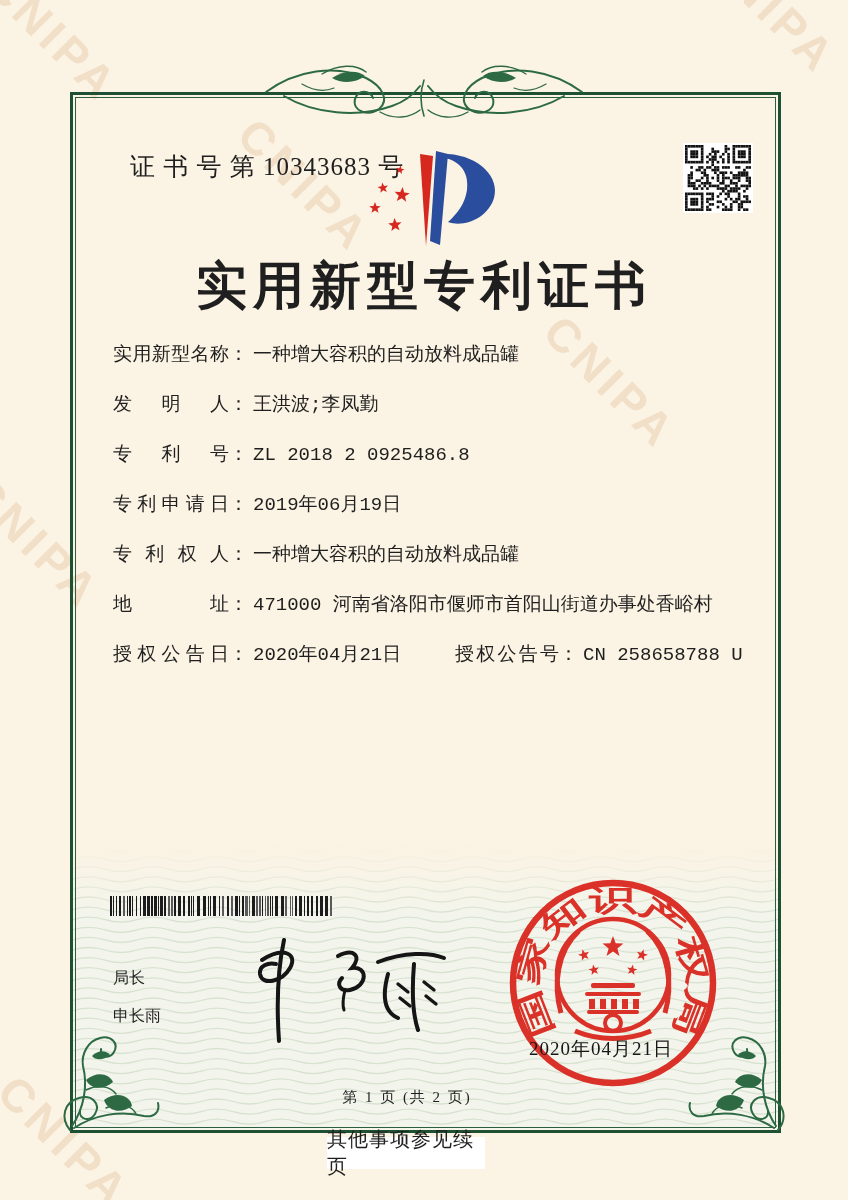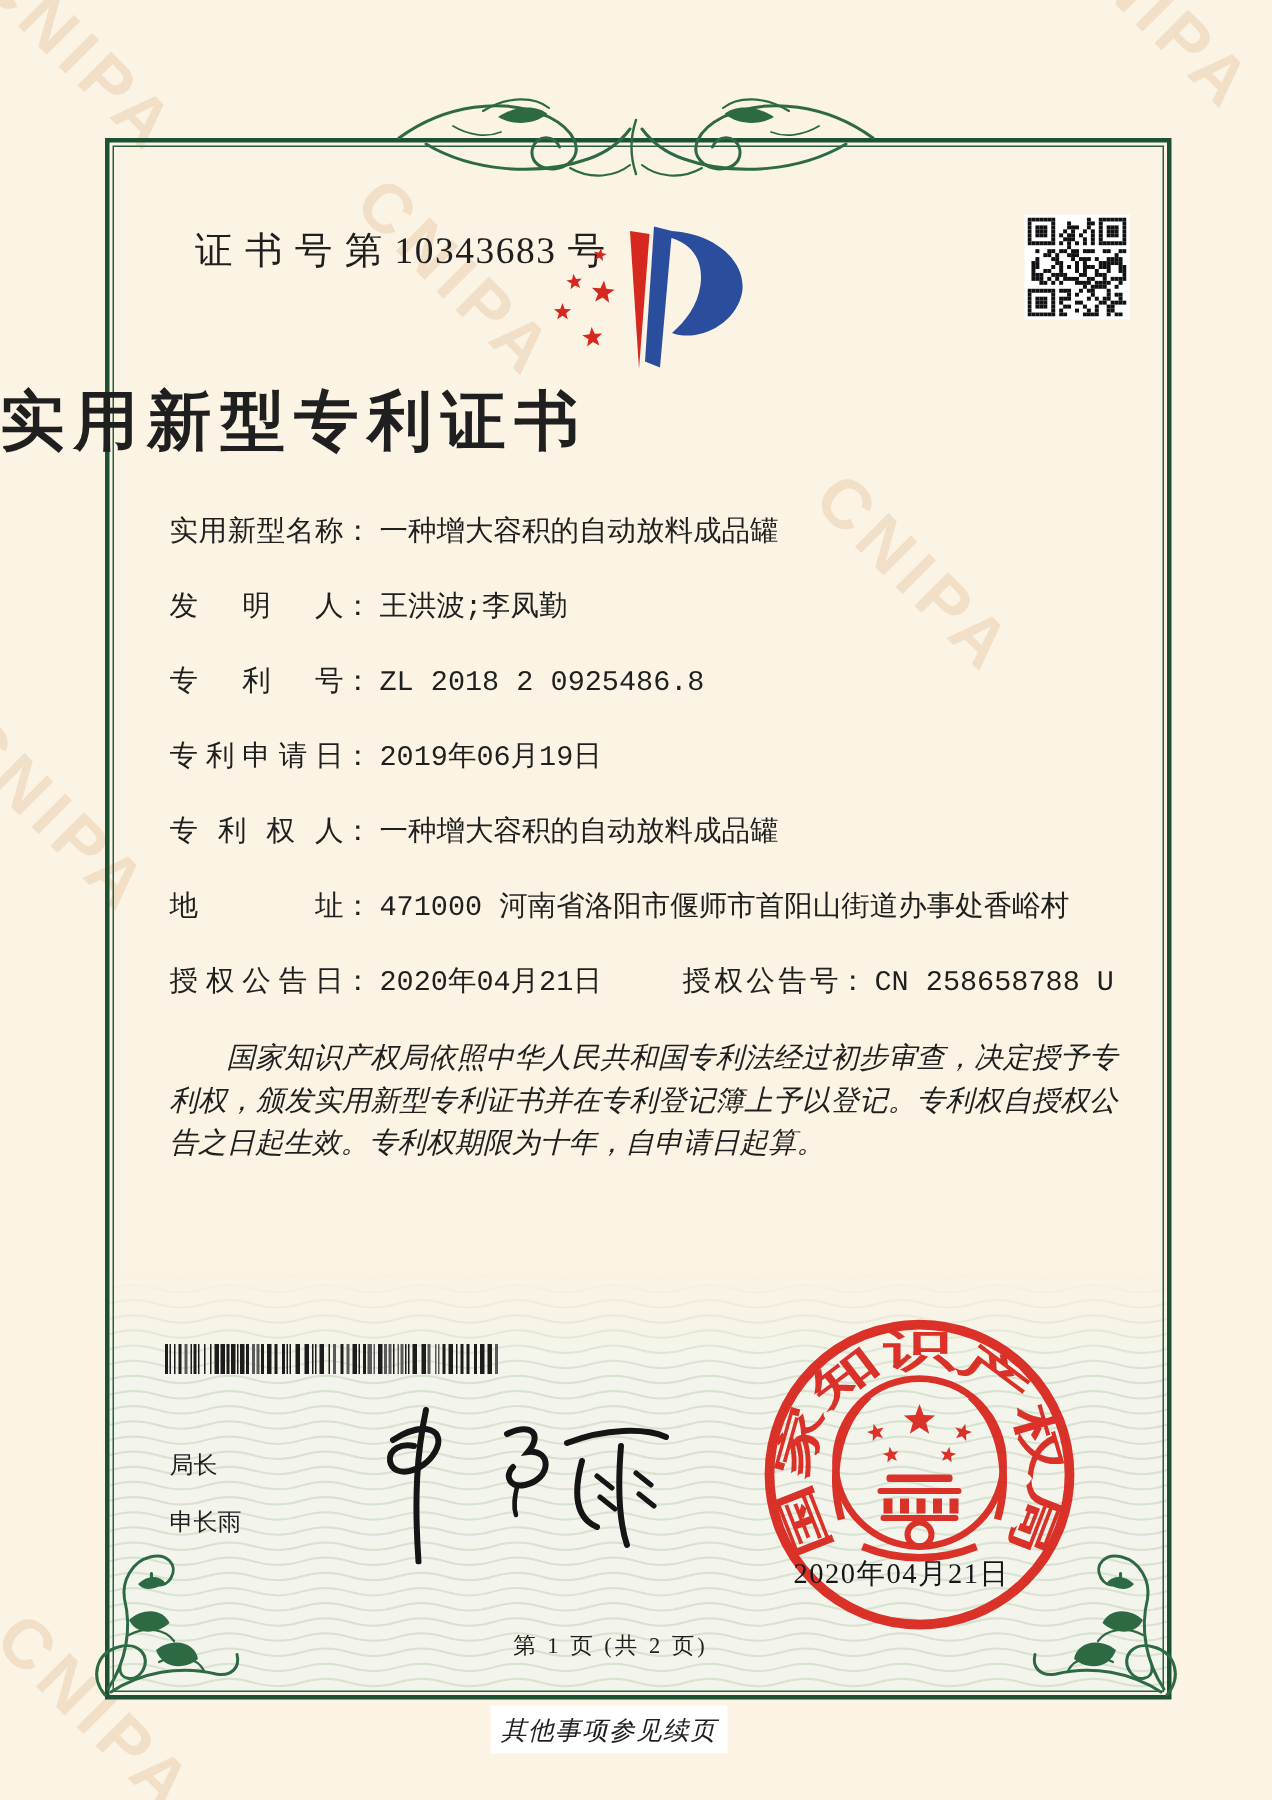--- a/index.html
+++ b/index.html
@@ -17,42 +17,42 @@
   
   .frame{position:absolute;left:70px;top:92px;width:705px;height:1035px;
          border:3px solid #1e5134;z-index:3;}
   .frame-inner{position:absolute;left:2px;top:2px;right:2px;bottom:2px;
          border:1px solid #2a5e3e;}
   .orn{position:absolute;z-index:4;pointer-events:none;}
   
   .cert-no{position:absolute;left:130px;top:150px;font-size:25px;letter-spacing:1px;z-index:5;text-align:center;}
   .logo{position:absolute;left:352px;top:134px;z-index:5;}
   .qr{position:absolute;left:683px;top:143px;z-index:5;background:#fff;padding:2px;}
-  .title{position:absolute;left:0;top:252px;width:848px;
-         font-size:43px;font-weight:bold;letter-spacing:6px;z-index:5;}
+  .title{position:absolute;left:0;top:252px;width:848px;text-align:center;
+         font-size:51px;font-weight:bold;letter-spacing:6px;z-index:5;}
   .fields{position:absolute;left:113px;top:341px;width:650px;z-index:5;font-size:19px;}
   .frow{position:relative;height:24px;margin-bottom:26px;white-space:nowrap;}
   .flabel{display:inline-flex;justify-content:space-between;width:116px;vertical-align:top;}
   .flabel2{display:inline-flex;justify-content:space-between;width:104px;vertical-align:top;}
   .fvalue{margin-left:5px;font-family:Liberation Mono, monospace;}
   .pair2{position:absolute;left:342px;top:0;}
   .paras{position:absolute;left:113px;top:692px;width:632px;z-index:5;
          font-size:19px;line-height:28.5px;text-align:justify;font-style:italic;}
   .paras p{margin:0;text-indent:2em;}
   .barcode{position:absolute;left:110px;top:896px;z-index:5;}
   .sig-block{position:absolute;left:113px;top:959px;font-size:16px;line-height:38px;z-index:5;}
   .sig-script{position:absolute;left:232px;top:938px;z-index:5;}
   .seal{position:absolute;left:505px;top:873px;z-index:6;opacity:.93;}
   .seal-date{position:absolute;left:529px;top:1036px;width:180px;font-size:19px;
          letter-spacing:1px;color:#161616;z-index:7;}
   .pageno{position:absolute;left:0;top:1088px;width:848px;text-align:center;
          font-size:15px;letter-spacing:2px;transform:translateX(-17px);z-index:5;}
   .footer-box{position:absolute;left:327px;top:1137px;width:158px;height:32px;
          background:#ffffff;z-index:5;display:flex;align-items:center;justify-content:center;}
-  .footer-note{font-size:17px;font-style:italic;letter-spacing:1px;}
+  .footer-note{font-size:20px;letter-spacing:1px;}
 </style>
 </head>
 <body>
 
 <div class="page">
 
   <div class="wm" style="left:-30px;top:8px">CNIPA</div>
   <div class="wm" style="left:688px;top:-20px">CNIPA</div>
   <div class="wm" style="left:222px;top:158px">CNIPA</div>
   <div class="wm" style="left:528px;top:355px">CNIPA</div>
@@ -504,21 +504,20 @@
         </span><span>：</span><span class="fvalue">2020年04月21日</span><span class="pair2"><span class="flabel2">
             <span>授</span>
             <span>权</span>
             <span>公</span>
             <span>告</span>
             <span>号</span>
           </span><span>：</span><span class="fvalue">CN 258658788 U</span></span></div>
     </div>
 
   <div class="paras">
-    <p>国家知识产权局依照中华人民共和国专利法经过初步审查，决定授予专利权，颁发实用新型专利证书并在专利登记簿上予以登记。专利权自授权公告之日起生效。专利权期限为十年，自申请日起算。</p>
   </div>
 
   <svg class="barcode" id="barcode" width="226" height="20">
       <rect x="0" y="0" width="2" height="20" fill="#1c1c1c"></rect>
       <rect x="3" y="0" width="1" height="20" fill="#1c1c1c"></rect>
       <rect x="6" y="0" width="1" height="20" fill="#1c1c1c"></rect>
       <rect x="9" y="0" width="2" height="20" fill="#1c1c1c"></rect>
       <rect x="13" y="0" width="2" height="20" fill="#5a5a5a"></rect>
       <rect x="17" y="0" width="1" height="20" fill="#1c1c1c"></rect>
       <rect x="19" y="0" width="2" height="20" fill="#1c1c1c"></rect>

